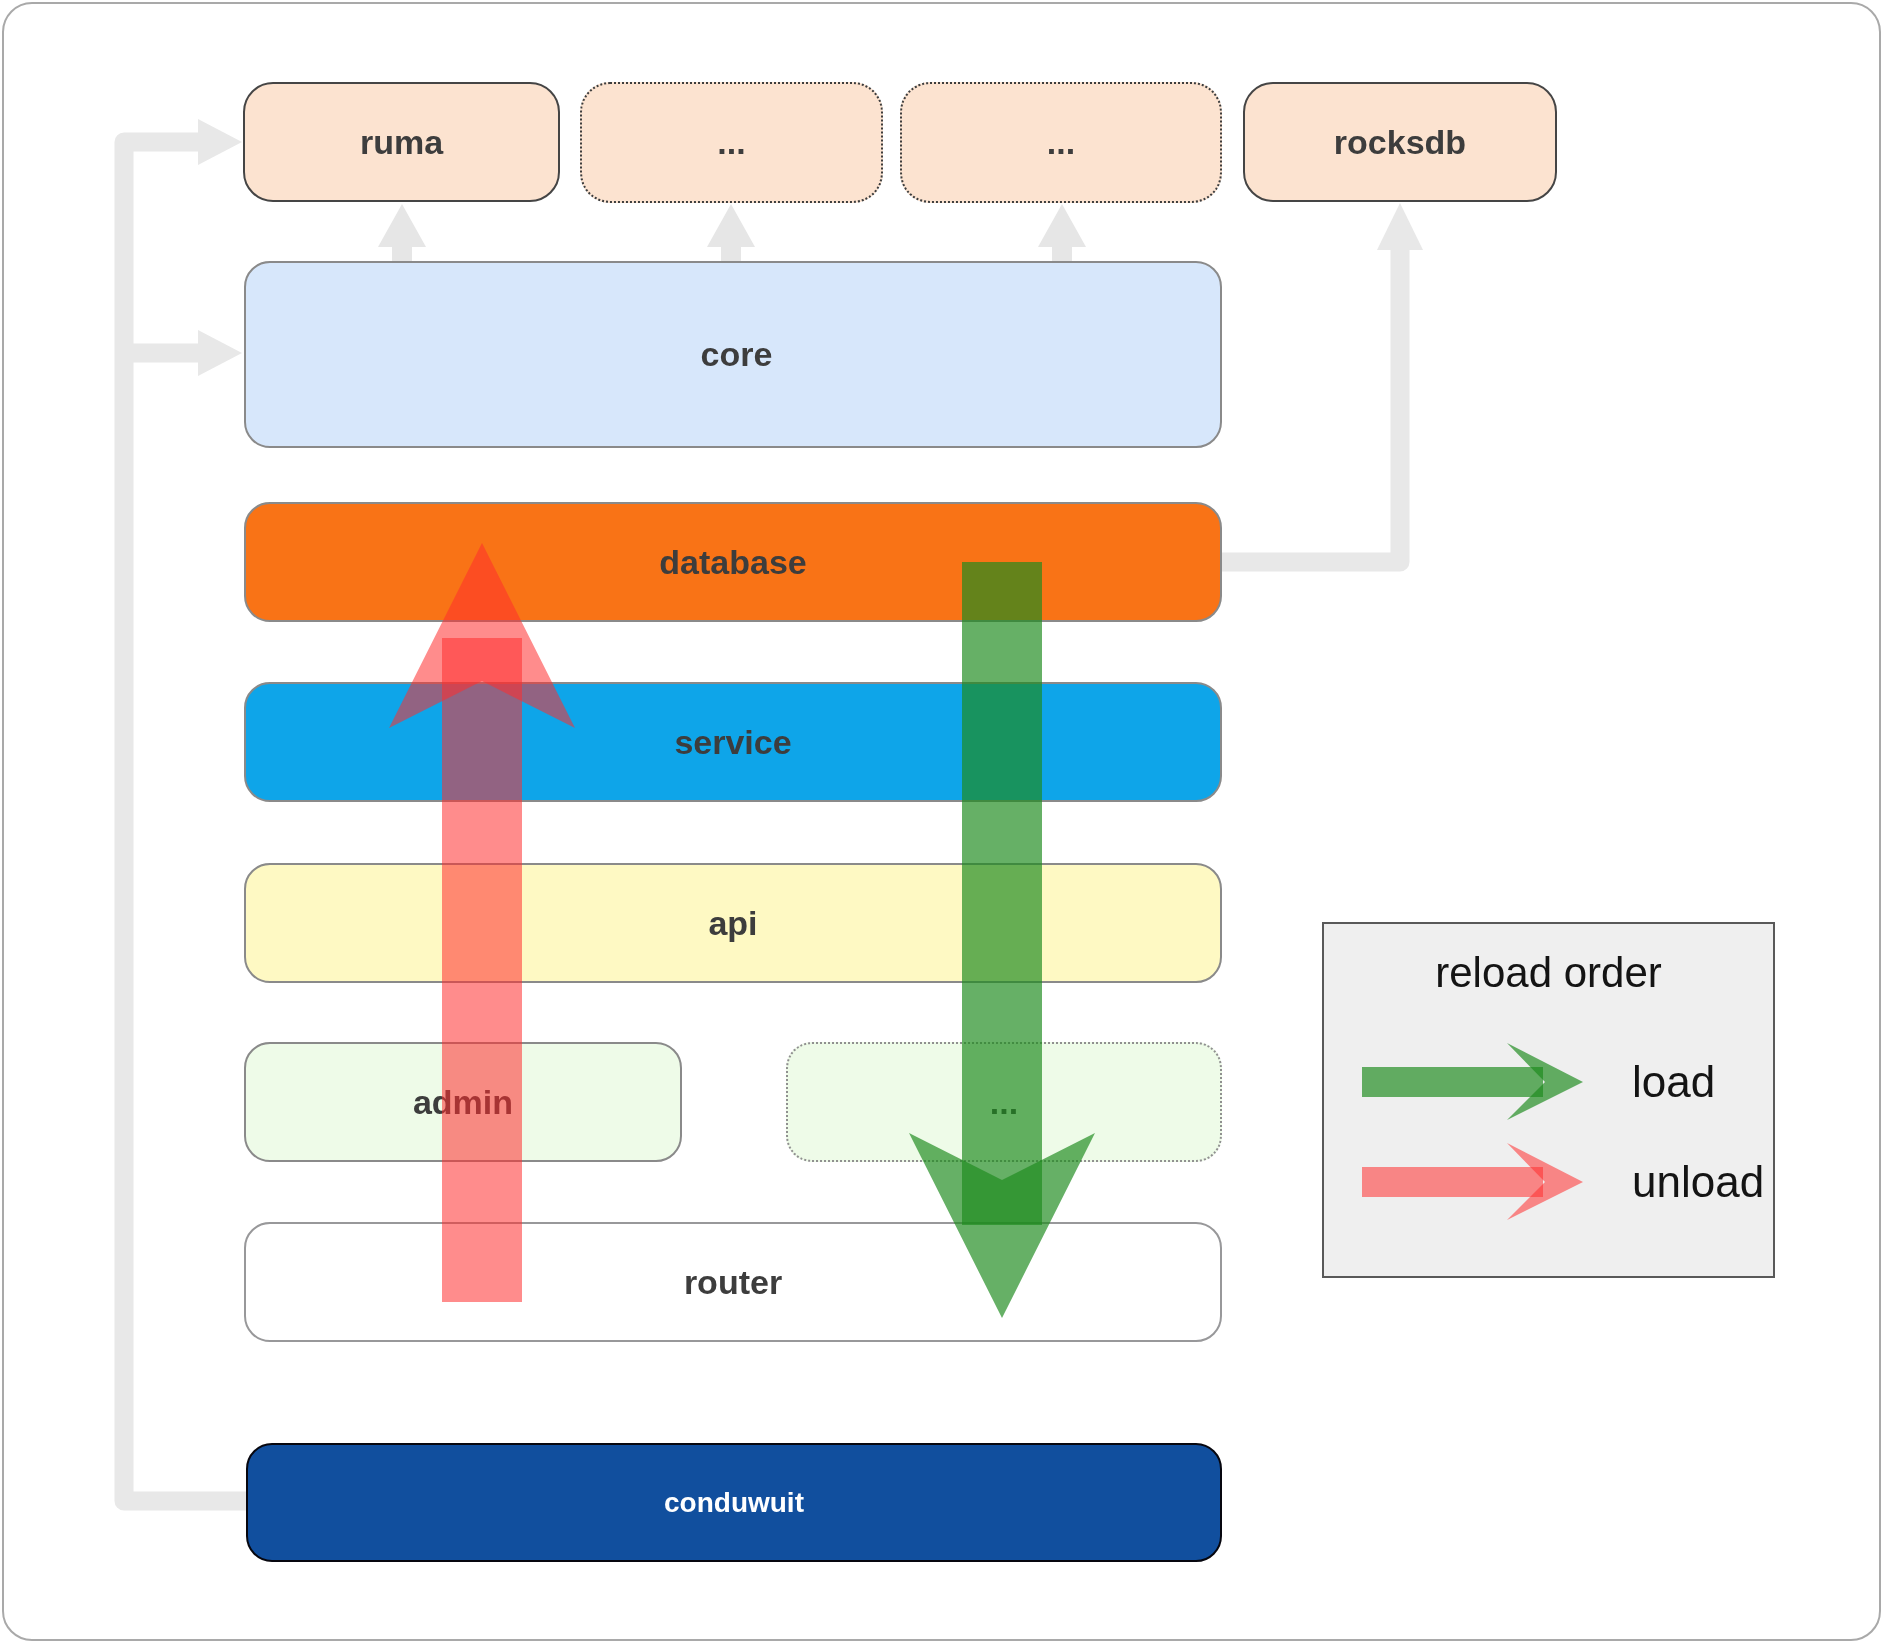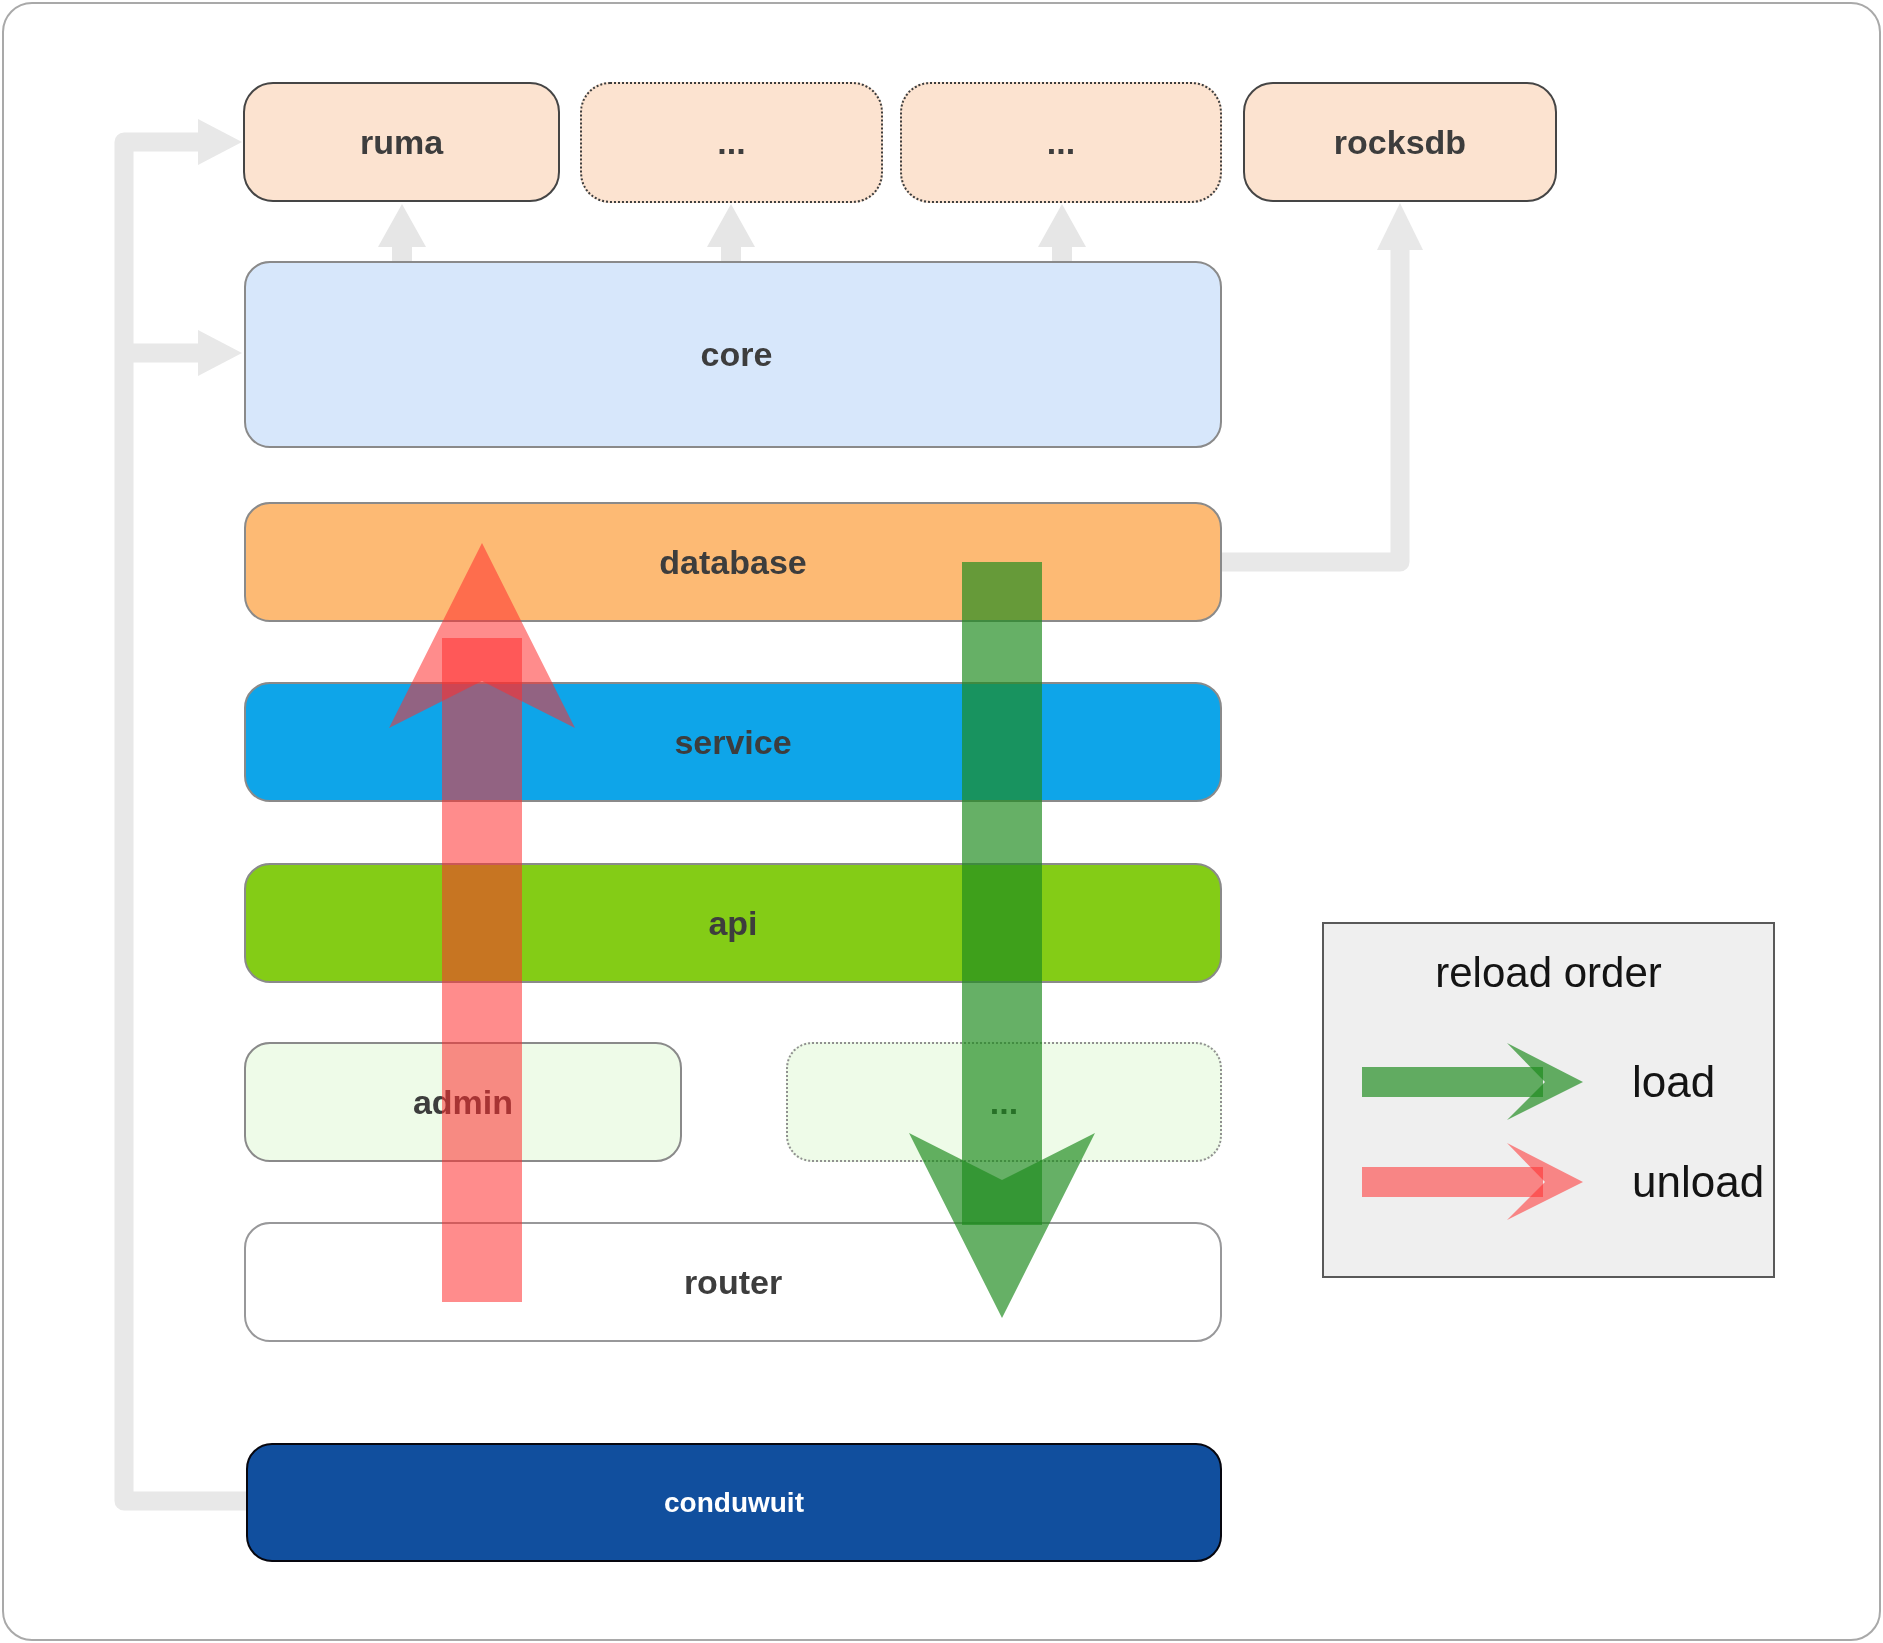--- a/index.html
+++ b/index.html
@@ -13,23 +13,23 @@
   .r26{border-radius:26px;}
   
   .dep{background:#fce3d0;border:2.5px solid #454545;}
   .dep.dotted{border:2.5px dotted #3d3d3d;}
   .node-ruma{left:243px;top:82px;width:317px;height:120px;}
   .node-dep-a{left:580px;top:82px;width:303px;height:121px;}
   .node-dep-b{left:900px;top:82px;width:322px;height:121px;}
   .node-rocksdb{left:1243px;top:82px;width:314px;height:120px;}
   
   .node-core{left:244px;top:261px;width:978px;height:187px;background:#d7e7fb;border:2px solid #8a8a8a;padding-left:7px;}
-  .node-database{left:244px;top:502px;width:978px;height:120px;background:#fdba74;border:2px solid #8a8a8a;}
+  .node-database{left:244px;top:502px;width:978px;height:120px;background:#f97316;border:2px solid #8a8a8a;}
   .node-service{left:244px;top:682px;width:978px;height:120px;background:#0ea5e9;border:2px solid #8a8a8a;}
-  .node-api{left:244px;top:863px;width:978px;height:120px;background:#84cc16;border:2px solid #8a8a8a;}
+  .node-api{left:244px;top:863px;width:978px;height:120px;background:#fef9c3;border:2px solid #8a8a8a;}
   .node-admin{left:244px;top:1042px;width:438px;height:120px;background:#eefbe8;border:2px solid #8a8a8a;}
   .node-more{left:786px;top:1042px;width:436px;height:120px;background:#eefbe8;border:2px dotted #909090;}
   .node-router{left:244px;top:1222px;width:978px;height:120px;background:#ffffff;border:2px solid #98989a;}
   .node-conduwuit{left:246px;top:1443px;width:976px;height:119px;background:#114f9e;
                   border:2.5px solid #07070f;color:#ffffff;font-size:28px;}
   
   .legend{position:absolute;left:1322px;top:922px;width:453px;height:356px;box-sizing:border-box;
           background:#efefef;border:2.5px solid #595959;}
   .legend-title{position:absolute;left:1322px;top:945px;width:453px;text-align:center;
           font-size:42px;line-height:56px;color:#141414;}

